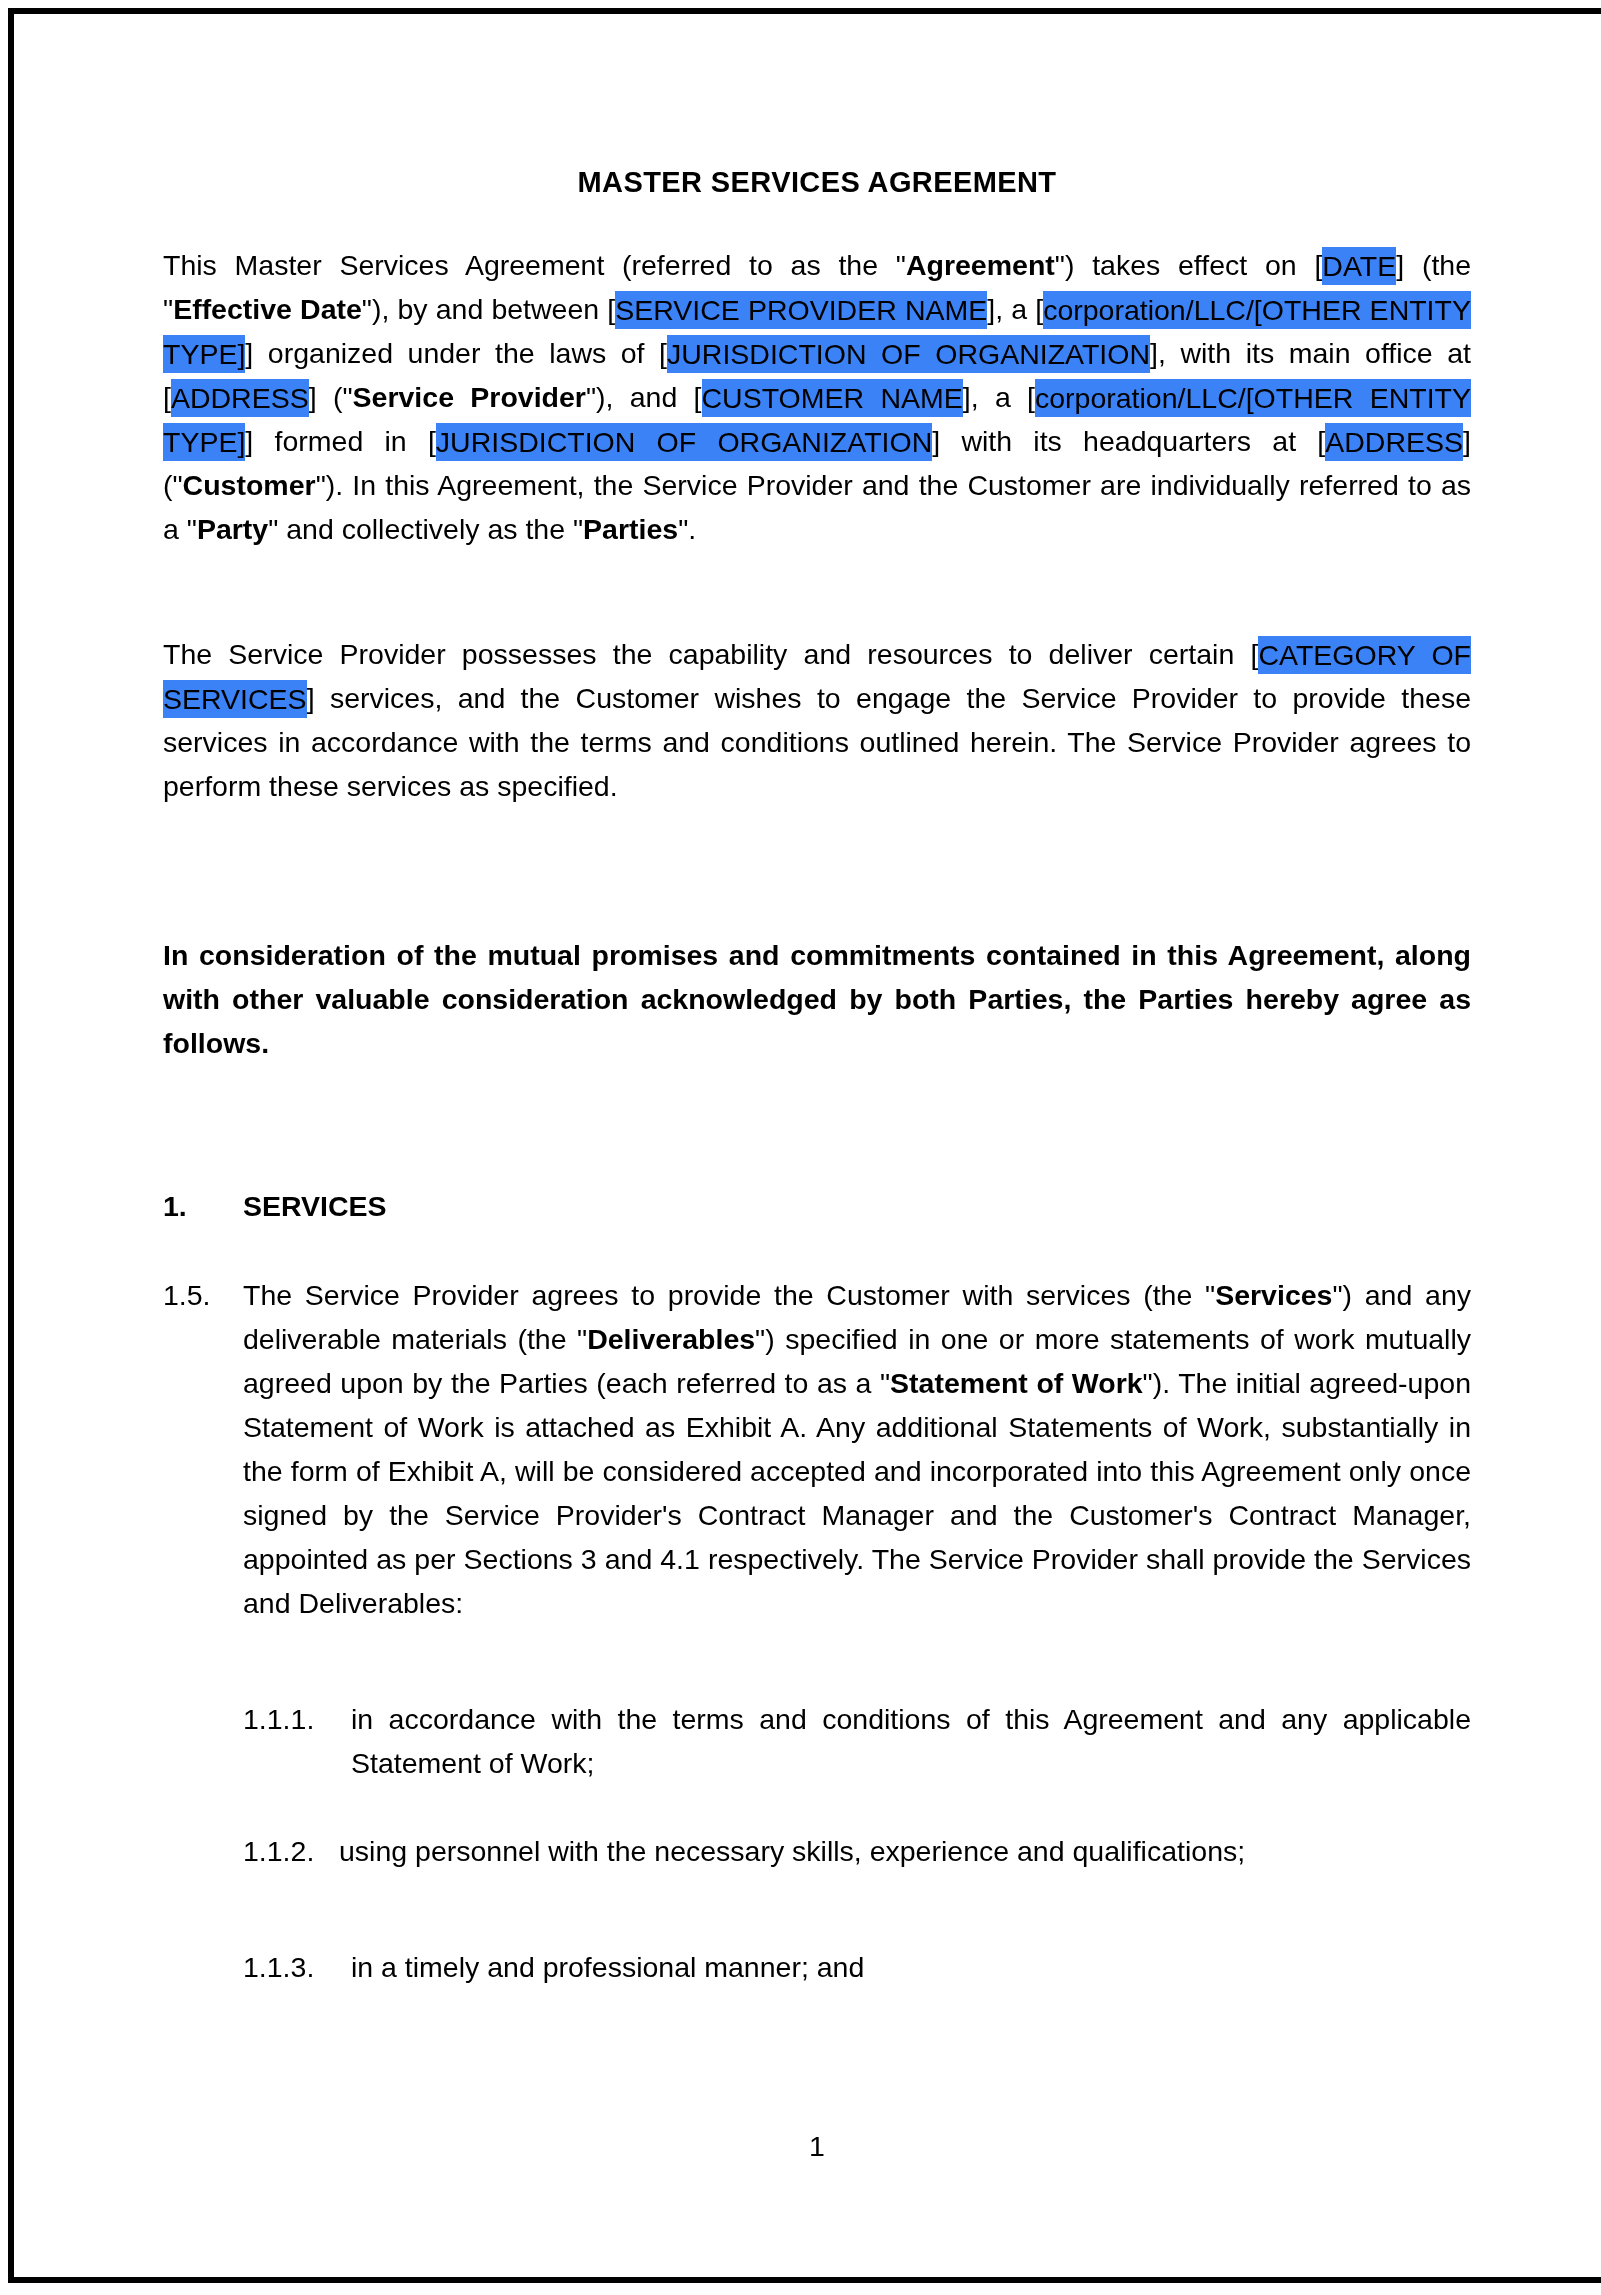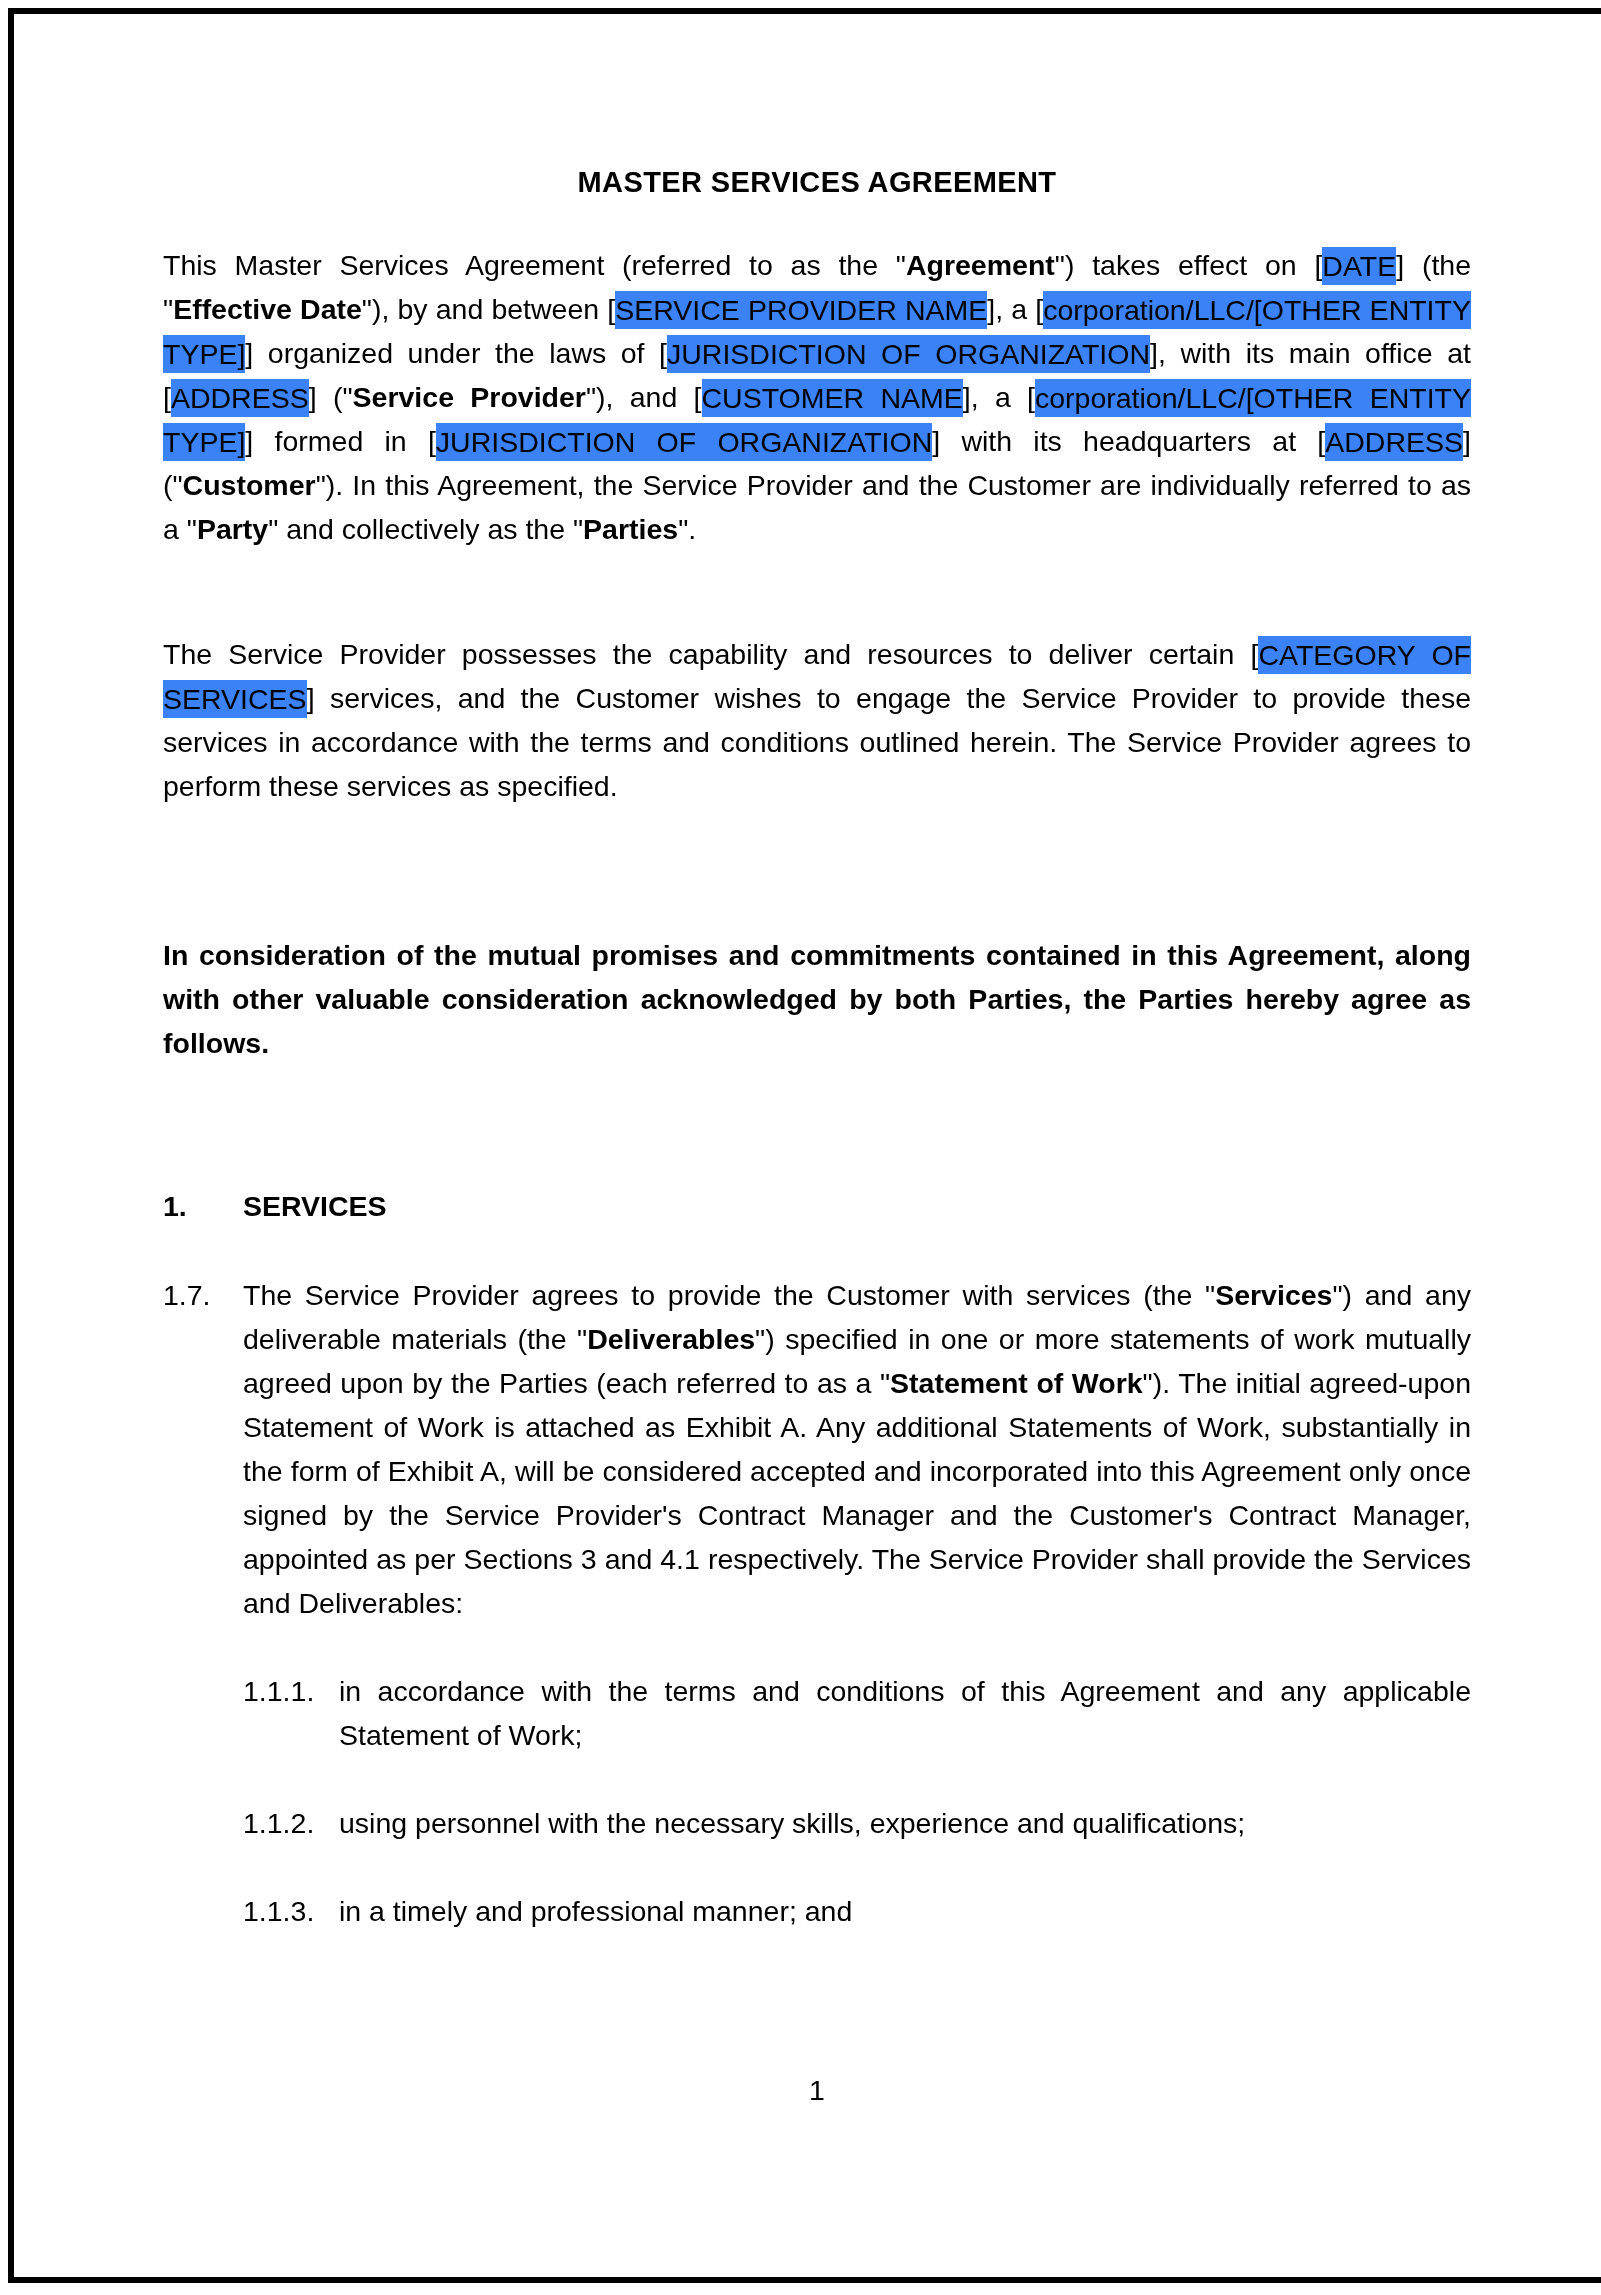--- a/index.html
+++ b/index.html
@@ -39,21 +39,21 @@
   }
   .para {
     margin: 0;
     text-align: justify;
   }
   .m-p1 { margin-top: 39px; }
   .m-p2 { margin-top: 81px; }
   .m-p3 { margin-top: 125px; font-weight: bold; }
   .m-heading { margin-top: 119px; }
   .m-i11  { margin-top: 45px; }
-  .m-gap1 { margin-top: 44px; }
+  .m-gap1 { margin-top: 72px; gap: 12px; }
   .m-gap2 { margin-top: 44px; }
   .item {
     display: flex;
     align-items: flex-start;
   }
   .item .num {
     flex: 0 0 80px;
     white-space: nowrap;
   }
   .item.lvl2 {
@@ -94,21 +94,21 @@
     <p class="para m-p2"><span>The Service Provider possesses the capability and resources to deliver certain [</span><span class="h">CATEGORY OF SERVICES</span><span>] services, and the Customer wishes to engage the Service Provider to provide these services in accordance with the terms and conditions outlined herein. The Service Provider agrees to perform these services as specified.</span></p>
 
     <p class="para m-p3"><span>In consideration of the mutual promises and commitments contained in this Agreement, along with other valuable consideration acknowledged by both Parties, the Parties hereby agree as follows.</span></p>
 
     <div class="item heading m-heading">
       <span class="num">1.</span>
       <span class="itext">SERVICES</span>
     </div>
 
     <div class="item m-i11">
-      <span class="num">1.7.</span>
+      <span class="num">1.5.</span>
       <span class="itext"><span>The Service Provider agrees to provide the Customer with services (the "</span><span class="b">Services</span><span>") and any deliverable materials (the "</span><span class="b">Deliverables</span><span>") specified in one or more statements of work mutually agreed upon by the Parties (each referred to as a "</span><span class="b">Statement of Work</span><span>"). The initial agreed-upon Statement of Work is attached as Exhibit A. Any additional Statements of Work, substantially in the form of Exhibit A, will be considered accepted and incorporated into this Agreement only once signed by the Service Provider's Contract Manager and the Customer's Contract Manager, appointed as per Sections 3 and 4.1 respectively. The Service Provider shall provide the Services and Deliverables:</span></span>
     </div>
 
     <div class="item lvl2 m-gap1">
       <span class="num">1.1.1.</span>
       <span class="itext"><span>in accordance with the terms and conditions of this Agreement and any applicable Statement of Work;</span></span>
     </div>
 
     <div class="item lvl2 m-gap2">
       <span class="num">1.1.2.</span>

